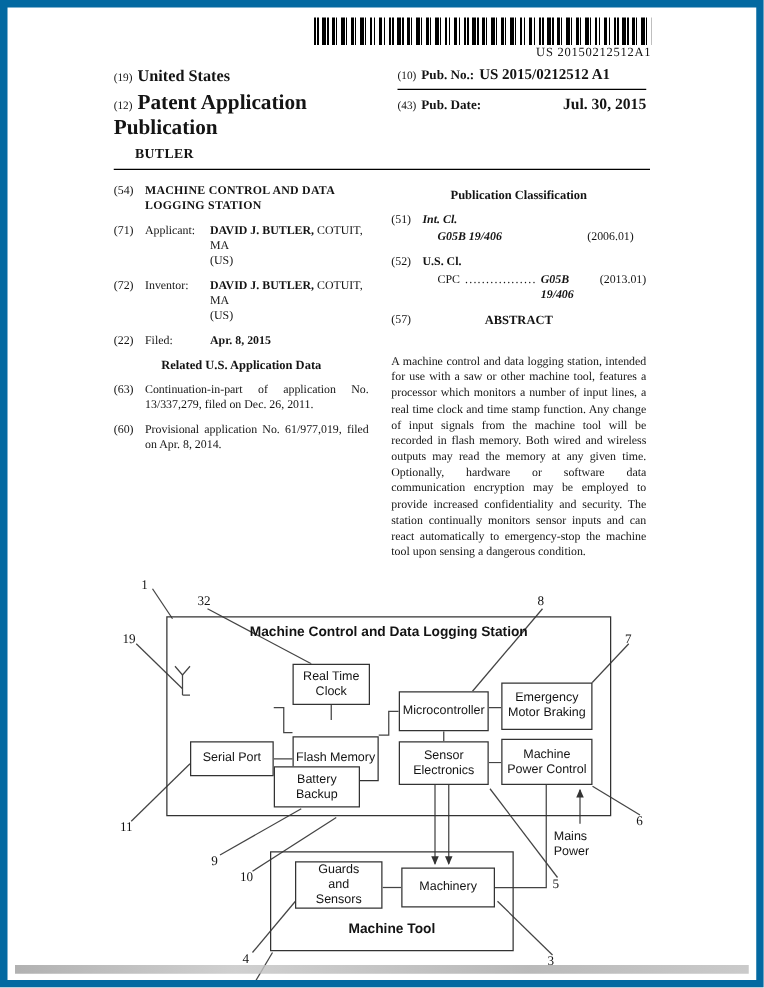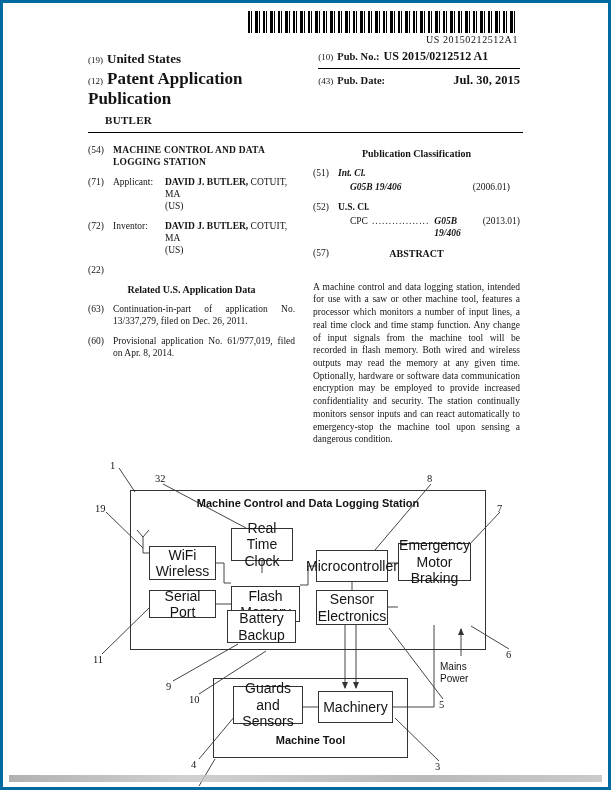--- a/index.html
+++ b/index.html
@@ -1,19 +1,19 @@
 <!DOCTYPE html>
 <html><head>
 <meta charset="utf-8">
 <style>
   * { margin:0; padding:0; box-sizing:border-box; }
   html,body { background:#e9e9e9; }
   body { font-family:"Liberation Serif", serif; }
   .page { position:relative; width:611px; height:790px; margin:0 auto; background:#fff;
-          border:3px solid #0369a1; overflow:hidden; color:#141414; }
+          border:6px solid #0369a1; overflow:hidden; color:#141414; }
 
   
   .barcode-wrap { position:absolute; top:8px; left:245px; width:270px; }
   .barcode { height:22px;
     background: repeating-linear-gradient(90deg,
       #000 0px,#000 2px,#fff 2px,#fff 3px,
       #000 3px,#000 4px,#fff 4px,#fff 7px,
       #000 7px,#000 10px,#fff 10px,#fff 11px,
       #000 11px,#000 12px,#fff 12px,#fff 15px); }
   .barcode-text { text-align:right; font-size:10px; letter-spacing:.6px; margin-top:1px; }
@@ -60,25 +60,25 @@
   .diagram svg { position:absolute; inset:0; }
   .outline { position:absolute; border:1px solid #333; background:transparent; }
   .station { left:127px; top:32px; width:356px; height:160px; }
   .machine-tool { left:210px; top:220px; width:195px; height:80px; }
   .station-title { position:absolute; left:127px; top:39px; width:356px; text-align:center;
                    font-weight:bold; font-size:11px; }
   .mt-title { position:absolute; left:210px; top:276px; width:195px; text-align:center;
               font-weight:bold; font-size:11px; }
   .dbox { position:absolute; border:1px solid #333; background:#fff; display:flex;
           align-items:center; justify-content:center; text-align:center;
-          font-size:14px; line-height:1.18; white-space:pre-line; padding:1px; }
+          font-size:10px; line-height:1.18; white-space:pre-line; padding:1px; }
   .b-wifi      { left:146px; top:88px;  width:67px; height:34px; }
   .b-rtc       { left:228px; top:70px;  width:62px; height:33px; }
   .b-flash     { left:228px; top:115px; width:69px; height:36px;margin-top:13px; }
-  .b-battery   { left:224px; top:152px; width:69px; height:33px; }
+  .b-battery   { left:213px; top:152px; width:69px; height:33px; }
   .b-serial    { left:146px; top:132px; width:67px; height:28px; }
   .b-micro     { left:313px; top:92px;  width:72px; height:32px; }
   .b-sensor    { left:313px; top:132px; width:72px; height:35px; }
   .b-braking   { left:395px; top:85px;  width:73px; height:38px; }
   .b-power     { left:395px; top:130px; width:73px; height:37px; }
   .b-guards    { left:230px; top:228px; width:70px; height:38px; }
   .b-machinery { left:315px; top:233px; width:75px; height:32px; }
   .mains { position:absolute; left:437px; top:203px; width:44px; font-size:10px;
            line-height:1.2; white-space:pre-line; }
   .ref { position:absolute; font-family:"Liberation Serif", serif; font-size:10.5px; }
@@ -158,20 +158,26 @@
               <span><b>DAVID J. BUTLER,</b> <span>COTUIT, MA</span></span>
               <span>(US)</span>
             </div>
           </div>
         </div>
       </div>
 
 
       <div class="entry">
         <span class="num">(22)</span>
+        <div class="body">
+          <div class="kv">
+            <span class="klabel">Filed:</span>
+            <span class="bold">Apr. 8, 2015</span>
+          </div>
+        </div>
       </div>
 
       <div class="col-heading">Related U.S. Application Data</div>
 
       <div class="entry">
         <span class="num">(63)</span>
         <div class="body hang">Continuation-in-part of application No. 13/337,279, filed on Dec. 26, 2011.</div>
       </div>
 
       <div class="entry">
@@ -258,33 +264,33 @@
           <path d="M134,72 L140,79 L146,72"></path>
         </g>
       </g>
     </svg>
 
     <div class="outline station"></div>
     <div class="outline machine-tool"></div>
     <div class="station-title">Machine Control and Data Logging Station</div>
     <div class="mt-title">Machine Tool</div>
 
-    <div class="dbox b-wifi">WiFi
-Wireless</div>
     <div class="dbox b-rtc">Real Time
 Clock</div>
     <div class="dbox b-flash">Flash Memory</div>
     <div class="dbox b-battery">Battery
 Backup</div>
     <div class="dbox b-serial">Serial Port</div>
     <div class="dbox b-micro">Microcontroller</div>
     <div class="dbox b-sensor">Sensor
 Electronics</div>
     <div class="dbox b-braking">Emergency
 Motor Braking</div>
+    <div class="dbox b-power">Machine
+Power Control</div>
     <div class="dbox b-guards">Guards
 and
 Sensors</div>
     <div class="dbox b-machinery">Machinery</div>
 
     <div class="mains">Mains
 Power</div>
 
     <span class="ref r1">1</span>
     <span class="ref r32">32</span>

